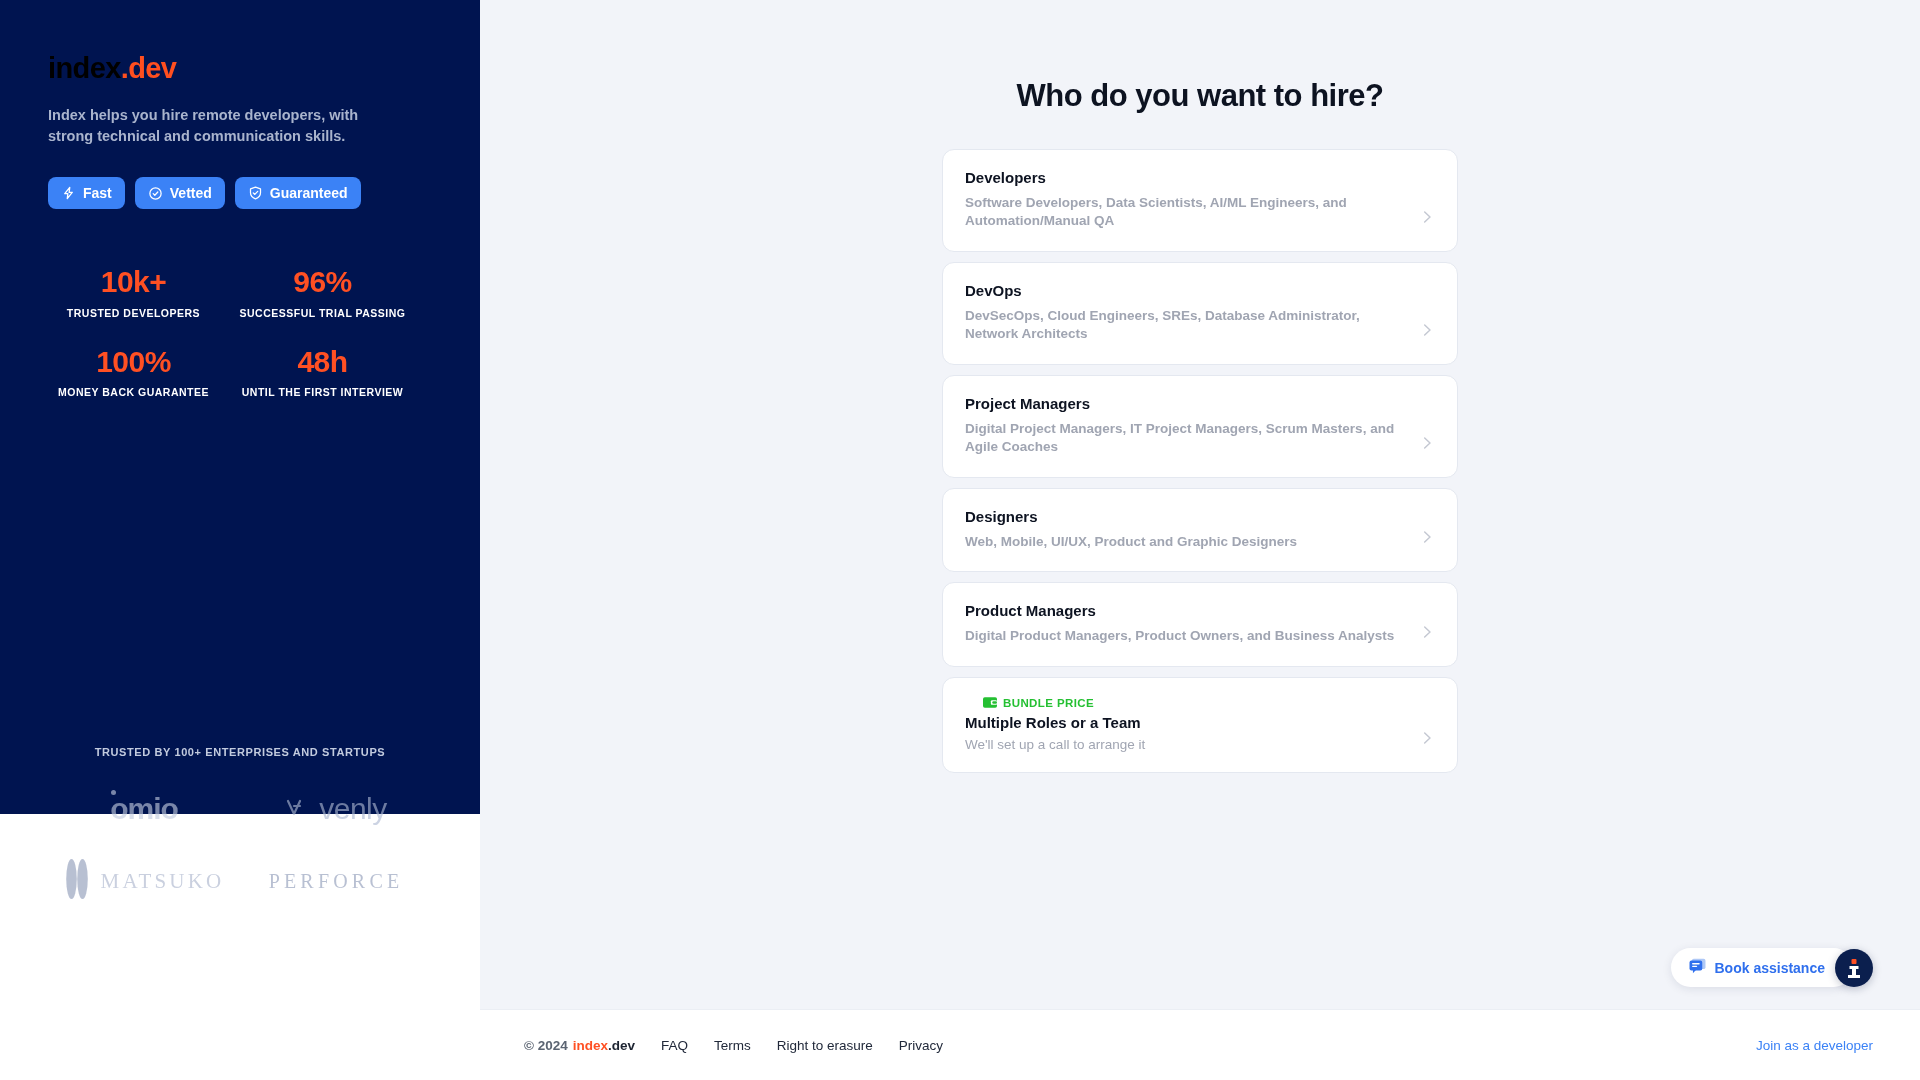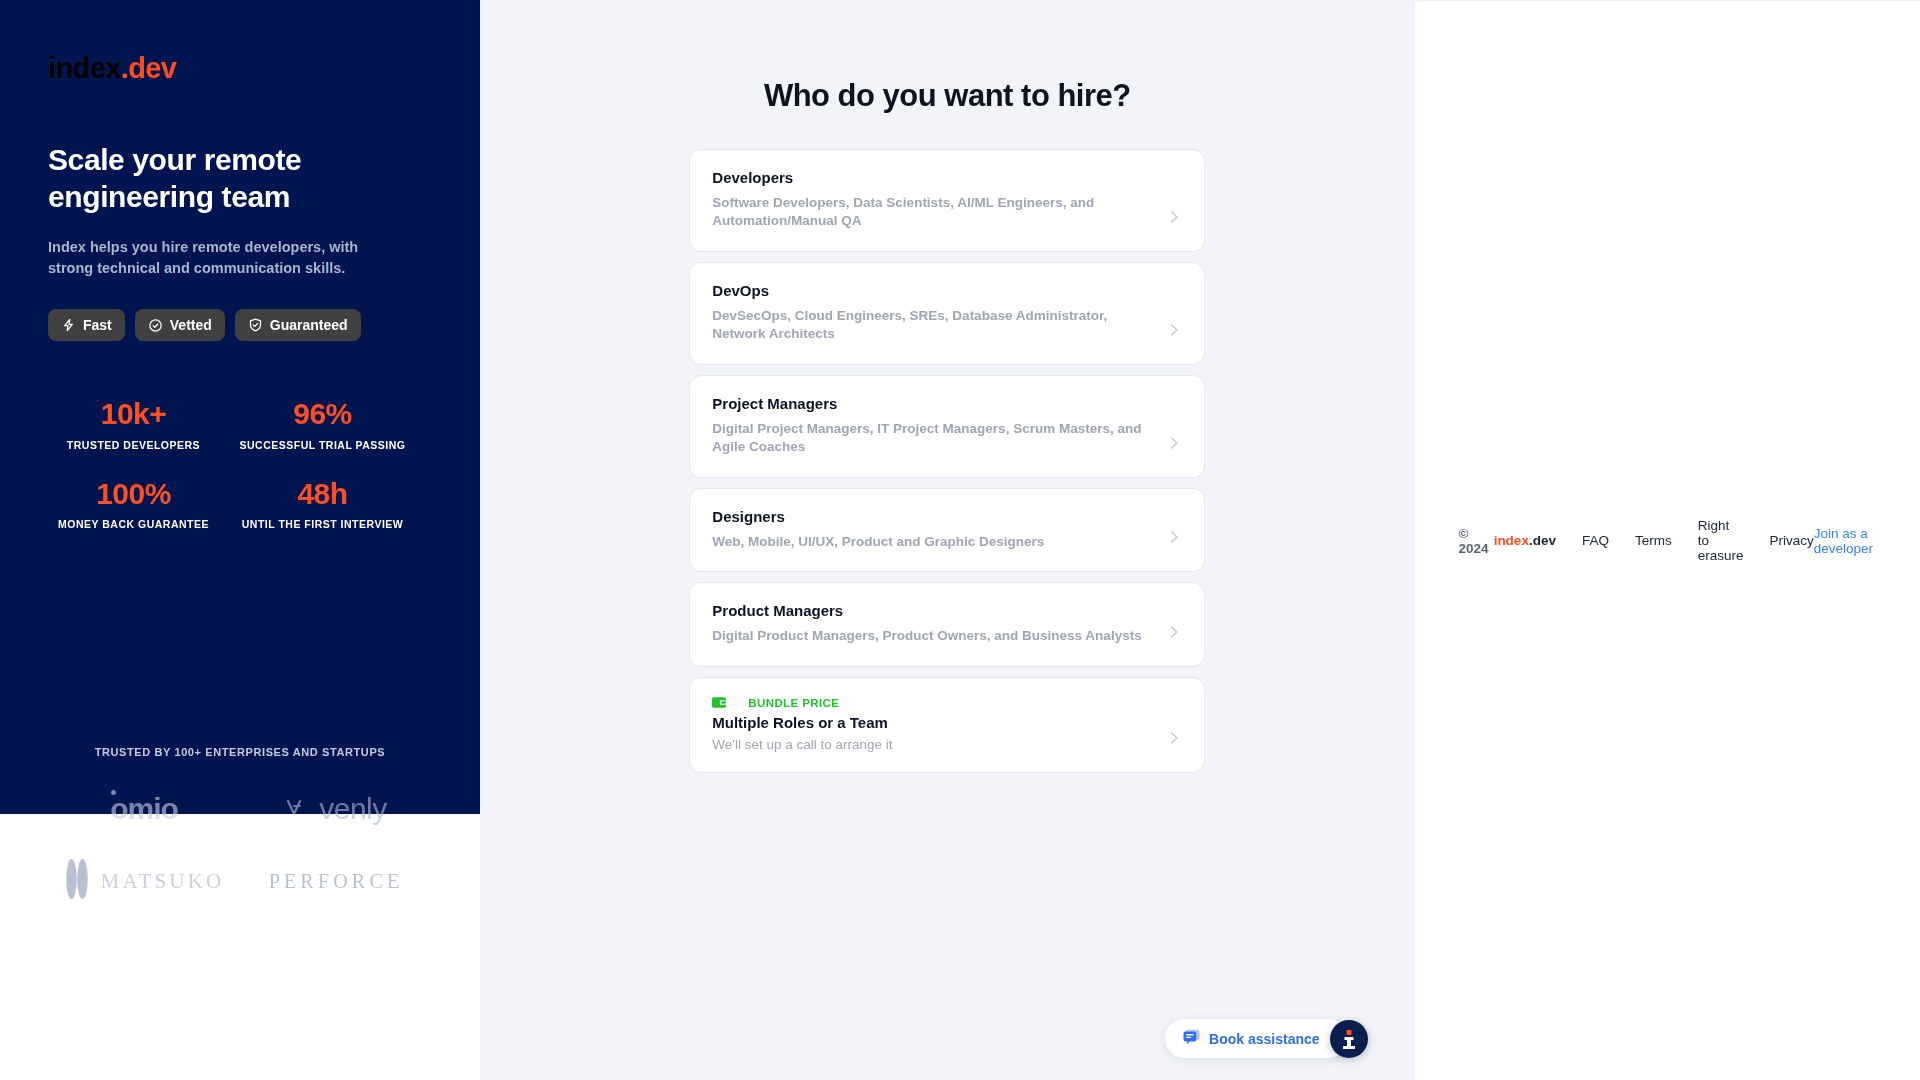--- a/index.html
+++ b/index.html
@@ -36,21 +36,21 @@
     color:#A9B4CD;
     font-size:14.5px;
     font-weight:700;
     line-height:1.45;
     max-width:350px;
   }
 
   .badges { display:flex; gap:10px; margin-top:30px; }
   .badge {
     display:flex; align-items:center; gap:7px;
-    background:#404040;
+    background:#3b82f6;
     border-radius:8px;
     padding:8px 13px;
     color:#ffffff;
     font-size:14px;
     font-weight:700;
     line-height:1;
     white-space:nowrap;
   }
   .badge svg { flex:0 0 auto; display:block; }
 
@@ -104,21 +104,21 @@
   .omio .omio-dot { position:absolute; left:1px; top:-4px; width:5px; height:5px; border-radius:50%; background:#C3CCE0; }
   .venly { display:flex; align-items:center; gap:8px; color:#AEB9D2; font-size:30px; font-weight:500; letter-spacing:-0.5px; line-height:1; }
   .matsuko { display:flex; align-items:center; gap:11px; }
   .matsuko-text { color:#AAB4CC; font-family:"Liberation Serif", serif; font-size:21px; letter-spacing:3.2px; }
   .perforce { color:#8E9AB8; font-family:"Liberation Serif", serif; font-size:20px; letter-spacing:4.2px; }
 
   
   .right-side {
     flex:1; height:1080px;
     background:#F2F4F9;
-    display:flex; flex-direction:row;
+    display:flex; flex-direction:column;
     position:relative;
   }
   .main-area { flex:1; position:relative; }
 
   .main-title {
     text-align:center;
     margin-top:78px;
     color:#0D1321;
     font-size:31px;
     font-weight:800;
@@ -149,26 +149,27 @@
   .role-card-desc {
     margin-top:7px;
     color:#A0A5B2;
     font-size:13.5px;
     font-weight:600;
     line-height:1.37;
   }
   .chevron { flex:0 0 auto; color:#C4C8D2; display:block; }
 
   .bundle-tag {
-    display:flex; align-items:center; gap:22px;
+    display:flex; align-items:center; gap:6px;
     color:#24C032;
     font-size:11.5px;
     font-weight:700;
     letter-spacing:0.4px;
     margin-bottom:4px;
+    margin-left:18px;
   }
   .bundle-sub {
     margin-top:5px;
     color:#A0A5B2;
     font-size:13.5px;
     font-weight:500;
   }
 
   
   .float-widgets {
@@ -223,21 +224,20 @@
 <body>
 
 <div class="page">
 
   <aside class="left-panel">
 
     <div class="logo">
       <span>index</span><span class="logo-dot">.</span><span class="logo-dev">dev</span>
     </div>
 
-    <h1 class="hero-title">Scale your remote engineering team</h1>
     <p class="hero-sub">Index helps you hire remote developers, with strong technical and communication skills.</p>
 
     <div class="badges">
 
       <div class="badge">
         <span>
           <svg width="15" height="16" viewBox="0 0 24 24" fill="none" stroke="#ffffff" stroke-width="2.1" stroke-linecap="round" stroke-linejoin="round">
             <path d="M14 3 L6 13 h5 l-1 8 8-10 h-5 z"></path>
           </svg>
         </span>

